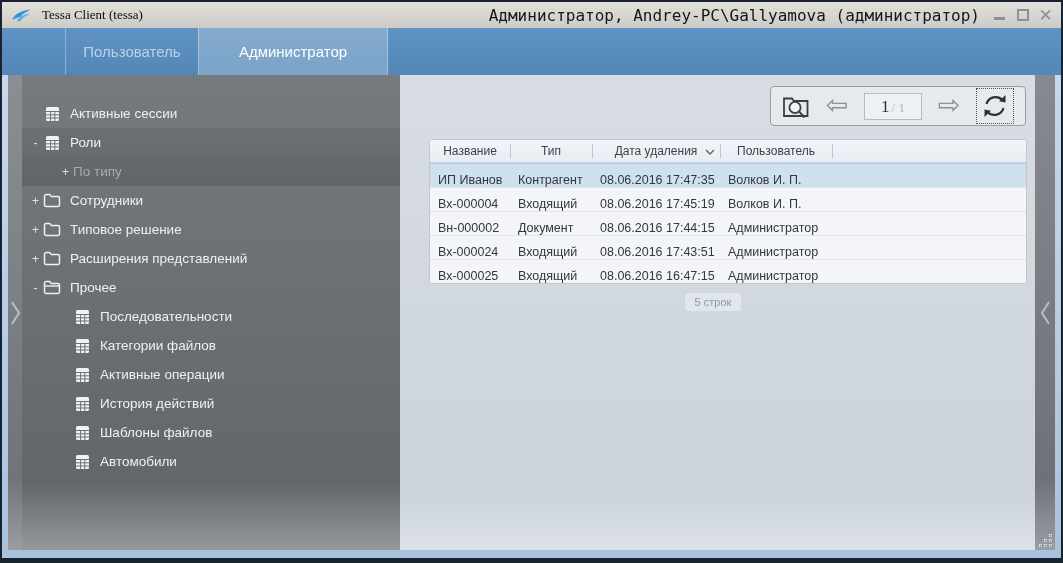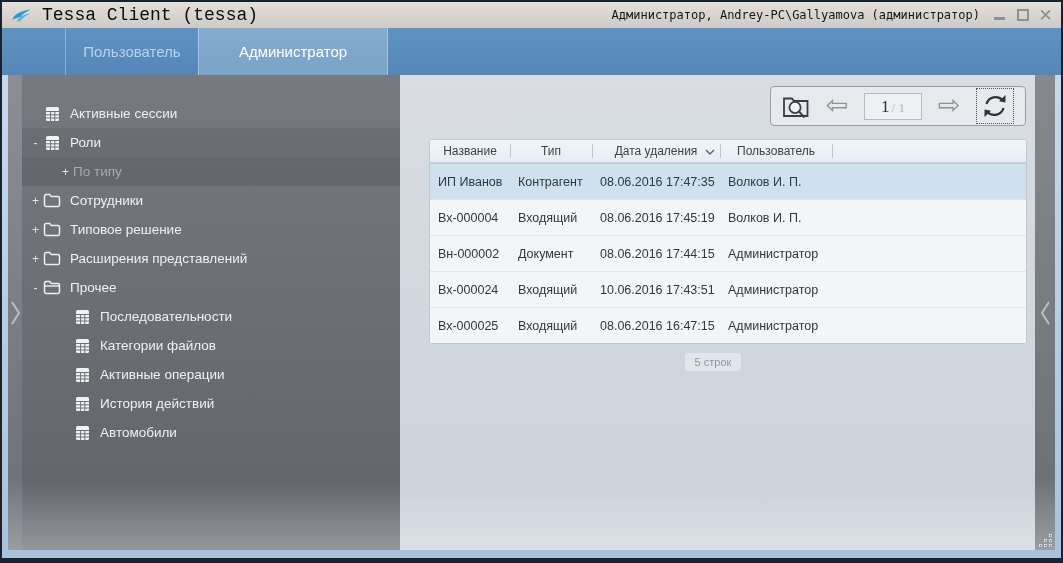--- a/index.html
+++ b/index.html
@@ -6,22 +6,22 @@
   html,body { width:1063px; height:563px; overflow:hidden; }
   body { font-family:"Liberation Sans", sans-serif; }
 
   .window { width:1063px; height:563px; background:#18232f; padding:2px 2px 5px 2px;
             display:flex; flex-direction:column; }
 
   
   .titlebar { height:26px; background:linear-gradient(#e3e0db,#cecbc6);
               display:flex; align-items:center; padding:0 8px 0 9px; flex:0 0 auto; }
   .logo { display:flex; align-items:center; }
-  .title-text { font-family:Liberation Mono, monospace; font-size:18px; color:#0d0d0d; margin-left:10px; }
-  .user-text { margin-left:auto; font-family:"DejaVu Sans Mono", monospace; font-size:12px; color:#161616; }
+  .title-text { font-family:Liberation Serif, serif; font-size:13px; color:#0d0d0d; margin-left:10px; }
+  .user-text { margin-left:auto; font-family:"DejaVu Sans Mono", monospace; font-size:16px; color:#161616; }
   .win-btns { display:flex; align-items:center; gap:8px; margin-left:12px; }
   .wbtn { display:inline-flex; align-items:center; justify-content:center; width:15px; height:16px; cursor:default; }
   .min-bar { width:11px; height:3px; background:#8d9094; margin-top:7px; }
   .max-box { width:12px; height:12px; border:2px solid #8d9094; }
   .close-x { font-size:17px; color:#8d9094; line-height:1; }
 
   
   .tabbar { height:47px; background:linear-gradient(#5e93c4,#5487b8); display:flex; padding-left:63px; flex:0 0 auto; }
   .tab { display:flex; align-items:center; justify-content:center; font-size:15px;
          border-left:1px solid rgba(255,255,255,0.32); cursor:default; }
@@ -75,21 +75,21 @@
 
   
   .table { margin:13px 8px 0 29px; border:1px solid #c2c8ce; border-radius:3px; overflow:hidden;
            background:#f3f5f8; color:#33383d; font-size:12.5px; flex:0 0 auto; }
   .thead { display:flex; height:23px; background:linear-gradient(#f1f5f9,#e7edf3);
            border-bottom:1px solid #ccd3da; font-size:12px; color:#3c4248; }
   .th { display:flex; align-items:center; justify-content:center; position:relative; cursor:default; }
   .th:not(:first-child)::before { content:""; position:absolute; left:0; top:4px; bottom:4px;
                                   width:1px; background:#b2c9de; }
   .sort-chevron { display:none; position:absolute; right:5px; top:9px; }
-  .tr { display:flex; height:36px; align-items:center; background:#f3f5f8; border-top:1px solid #e1e5e9; cursor:default; }
+  .tr { display:flex; height:24px; align-items:flex-end; background:#f3f5f8; border-top:1px solid #e1e5e9; cursor:default; }
   .tr:first-child { border-top:none; }
   .tr.selected { background:#cfe0ee; border-top:1px solid #b6cade; box-shadow:0 1px 0 #b6cade; }
   .td { padding-left:8px; white-space:nowrap; overflow:hidden; text-align:left; }
   .th:nth-child(1), .td:nth-child(1) { width:80px; flex:0 0 auto; }
   .th:nth-child(2), .td:nth-child(2) { width:82px; flex:0 0 auto; }
   .th:nth-child(3), .td:nth-child(3) { width:128px; flex:0 0 auto; }
   .th:nth-child(4), .td:nth-child(4) { width:112px; flex:0 0 auto; }
   .th:nth-child(5), .td:nth-child(5) { flex:1; }
 
   .badge-row { display:flex; justify-content:center; margin:9px 9px 0 0; }
@@ -265,20 +265,36 @@
     <g stroke="#6d7176" stroke-width="1">
       <line x1="1" y1="5.5" x2="14" y2="5.5"></line>
                   <line x1="1" y1="8.8" x2="14" y2="8.8"></line>
       <line x1="1" y1="12" x2="14" y2="12"></line>
                   <line x1="5.6" y1="5.5" x2="5.6" y2="15"></line>
       <line x1="9.8" y1="5.5" x2="9.8" y2="15"></line>
     </g>
   </svg>
             </span>
     <span class="tree-label">История действий</span>
+  </div>
+          <div class="tree-item lvl1">
+    <span class="expander"></span>
+    <span class="tree-icon">
+              <svg width="15" height="16" viewBox="0 0 15 16">
+    <rect x="1" y="1" width="13" height="14" rx="1.5" fill="#f0f2f4"></rect>
+    <g stroke="#6d7176" stroke-width="1">
+      <line x1="1" y1="5.5" x2="14" y2="5.5"></line>
+                  <line x1="1" y1="8.8" x2="14" y2="8.8"></line>
+      <line x1="1" y1="12" x2="14" y2="12"></line>
+                  <line x1="5.6" y1="5.5" x2="5.6" y2="15"></line>
+      <line x1="9.8" y1="5.5" x2="9.8" y2="15"></line>
+    </g>
+  </svg>
+            </span>
+    <span class="tree-label">Шаблоны файлов</span>
   </div>
           <div class="tree-item lvl1">
     <span class="expander"></span>
     <span class="tree-icon">
               <svg width="15" height="16" viewBox="0 0 15 16">
     <rect x="1" y="1" width="13" height="14" rx="1.5" fill="#f0f2f4"></rect>
     <g stroke="#6d7176" stroke-width="1">
       <line x1="1" y1="5.5" x2="14" y2="5.5"></line>
                   <line x1="1" y1="8.8" x2="14" y2="8.8"></line>
       <line x1="1" y1="12" x2="14" y2="12"></line>
@@ -366,21 +382,21 @@
               <div class="tr">
                 <div class="td">Вн-000002</div>
                 <div class="td">Документ</div>
                 <div class="td">08.06.2016 17:44:15</div>
                 <div class="td">Администратор</div>
                 <div class="td"></div>
               </div>
               <div class="tr">
                 <div class="td">Вх-000024</div>
                 <div class="td">Входящий</div>
-                <div class="td">10.06.2016 17:43:51</div>
+                <div class="td">08.06.2016 17:43:51</div>
                 <div class="td">Администратор</div>
                 <div class="td"></div>
               </div>
               <div class="tr">
                 <div class="td">Вх-000025</div>
                 <div class="td">Входящий</div>
                 <div class="td">08.06.2016 16:47:15</div>
                 <div class="td">Администратор</div>
                 <div class="td"></div>
               </div>

